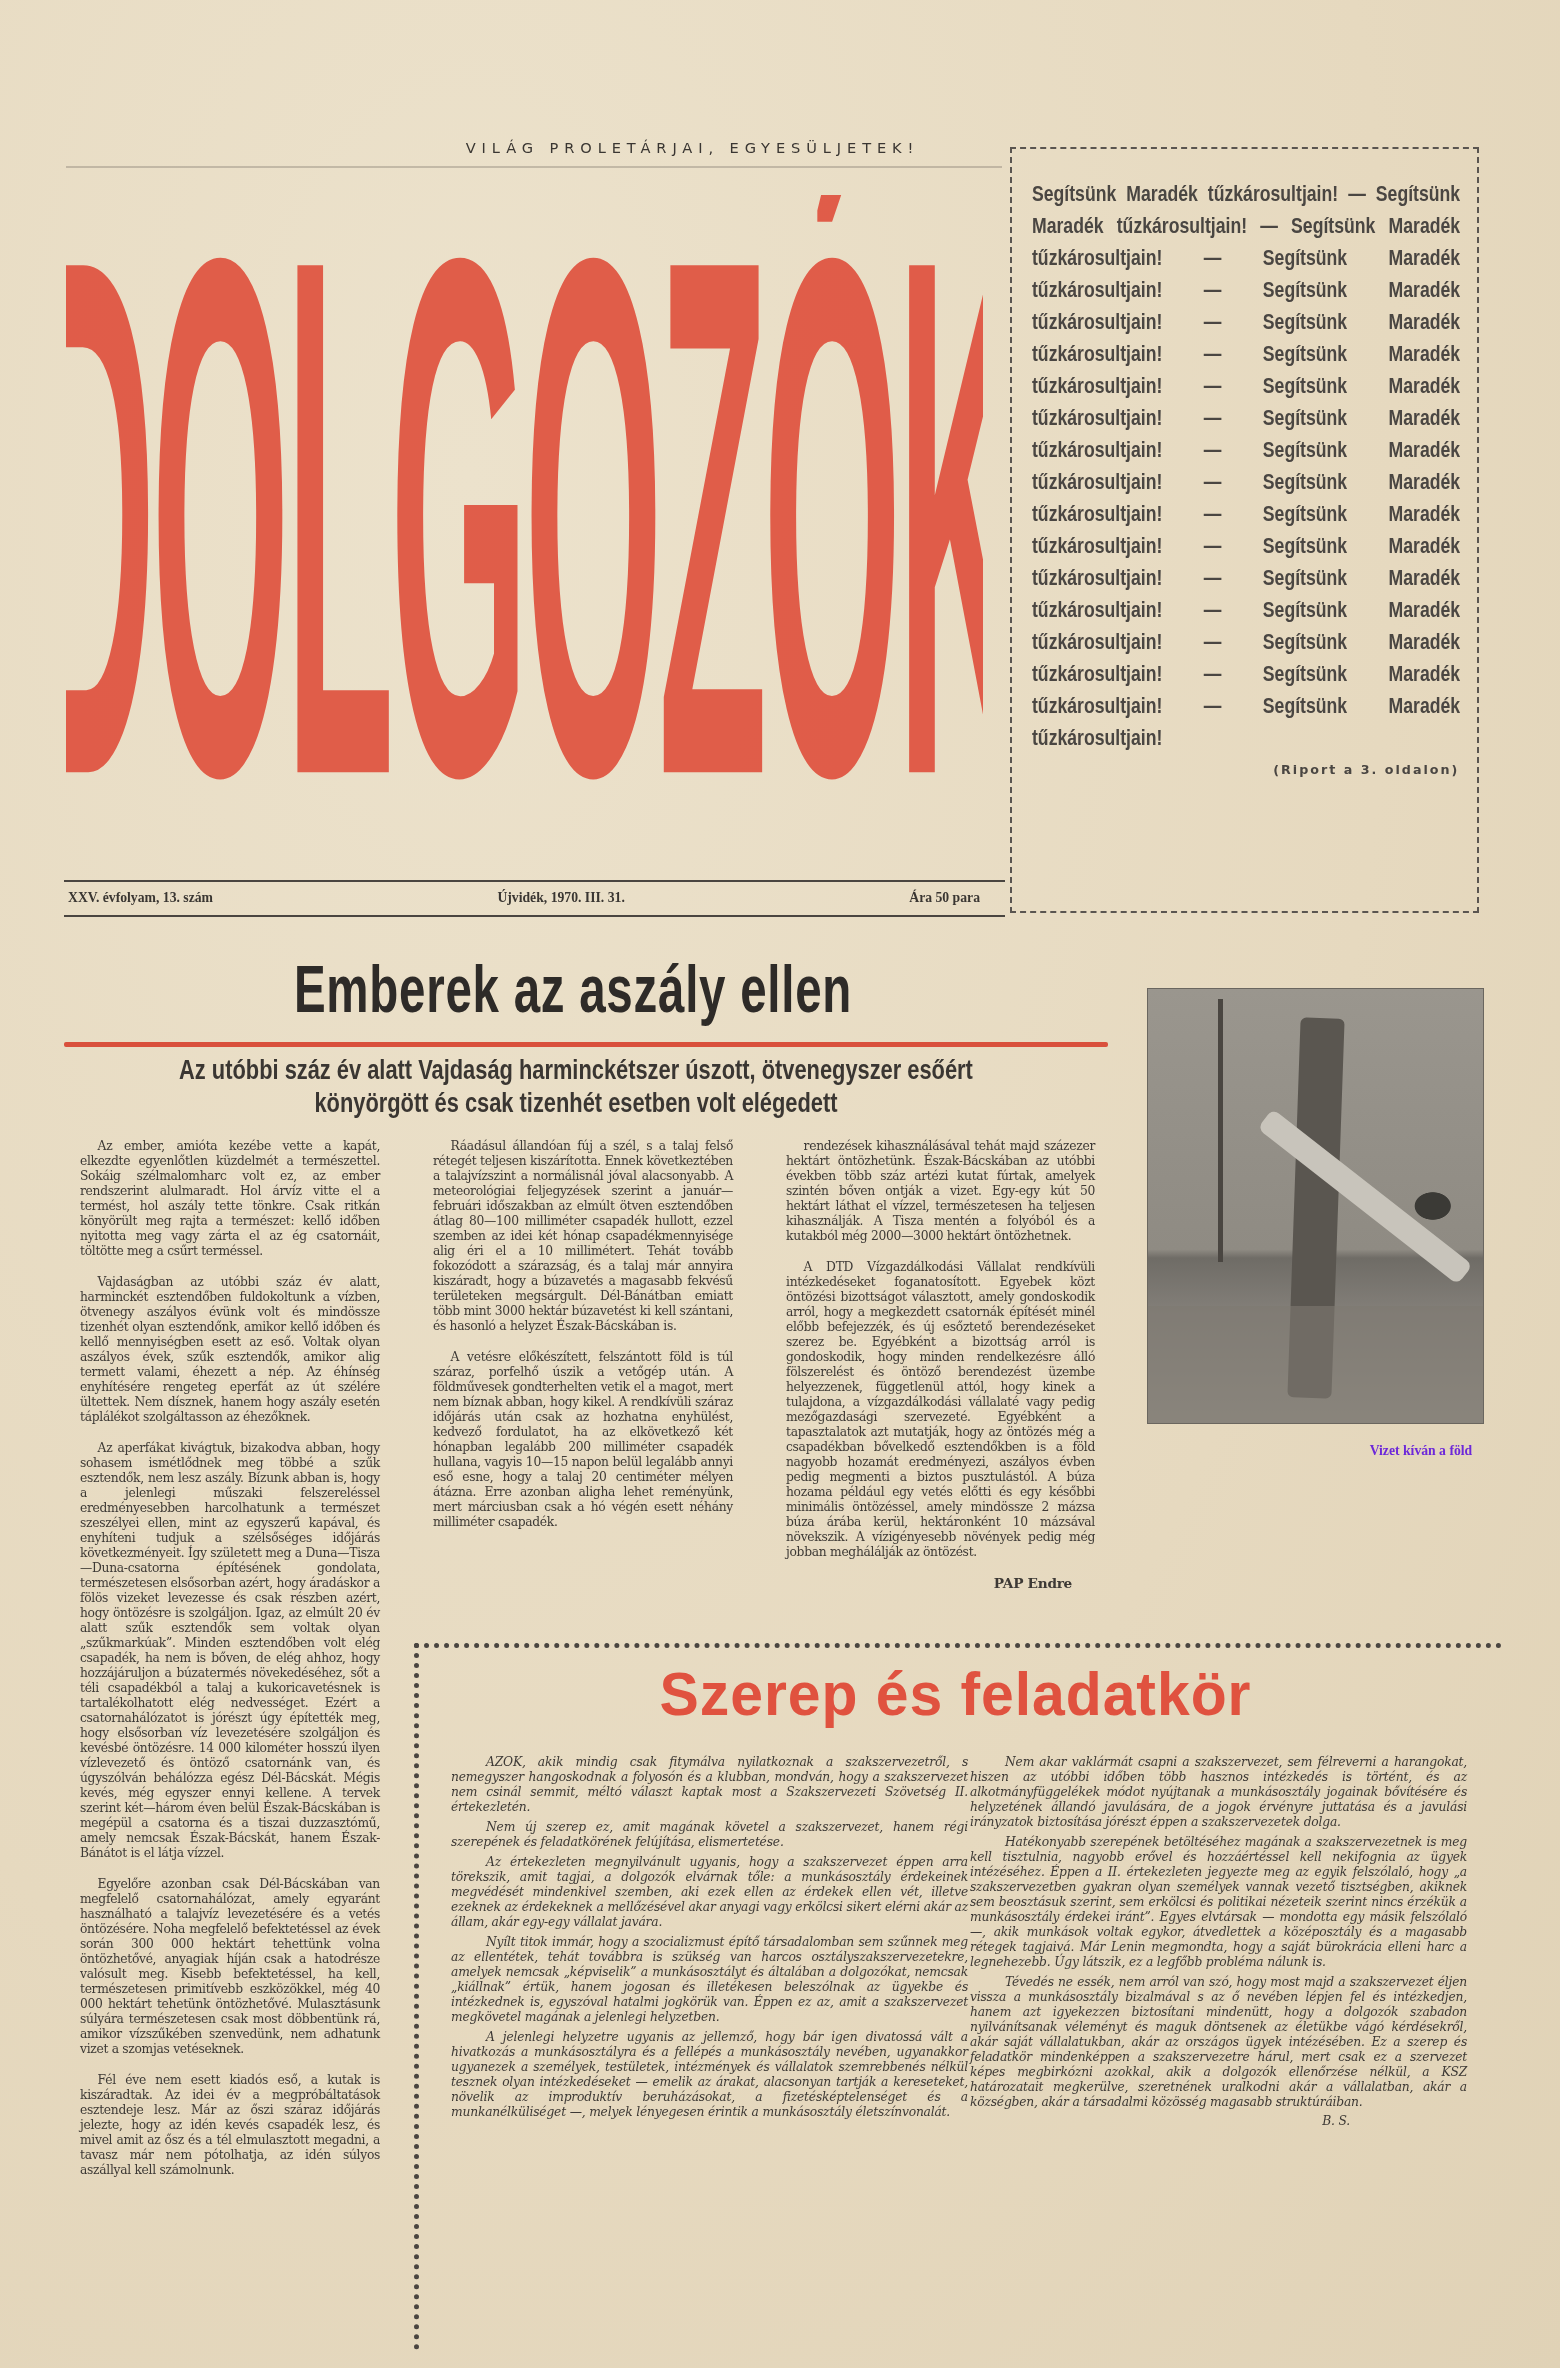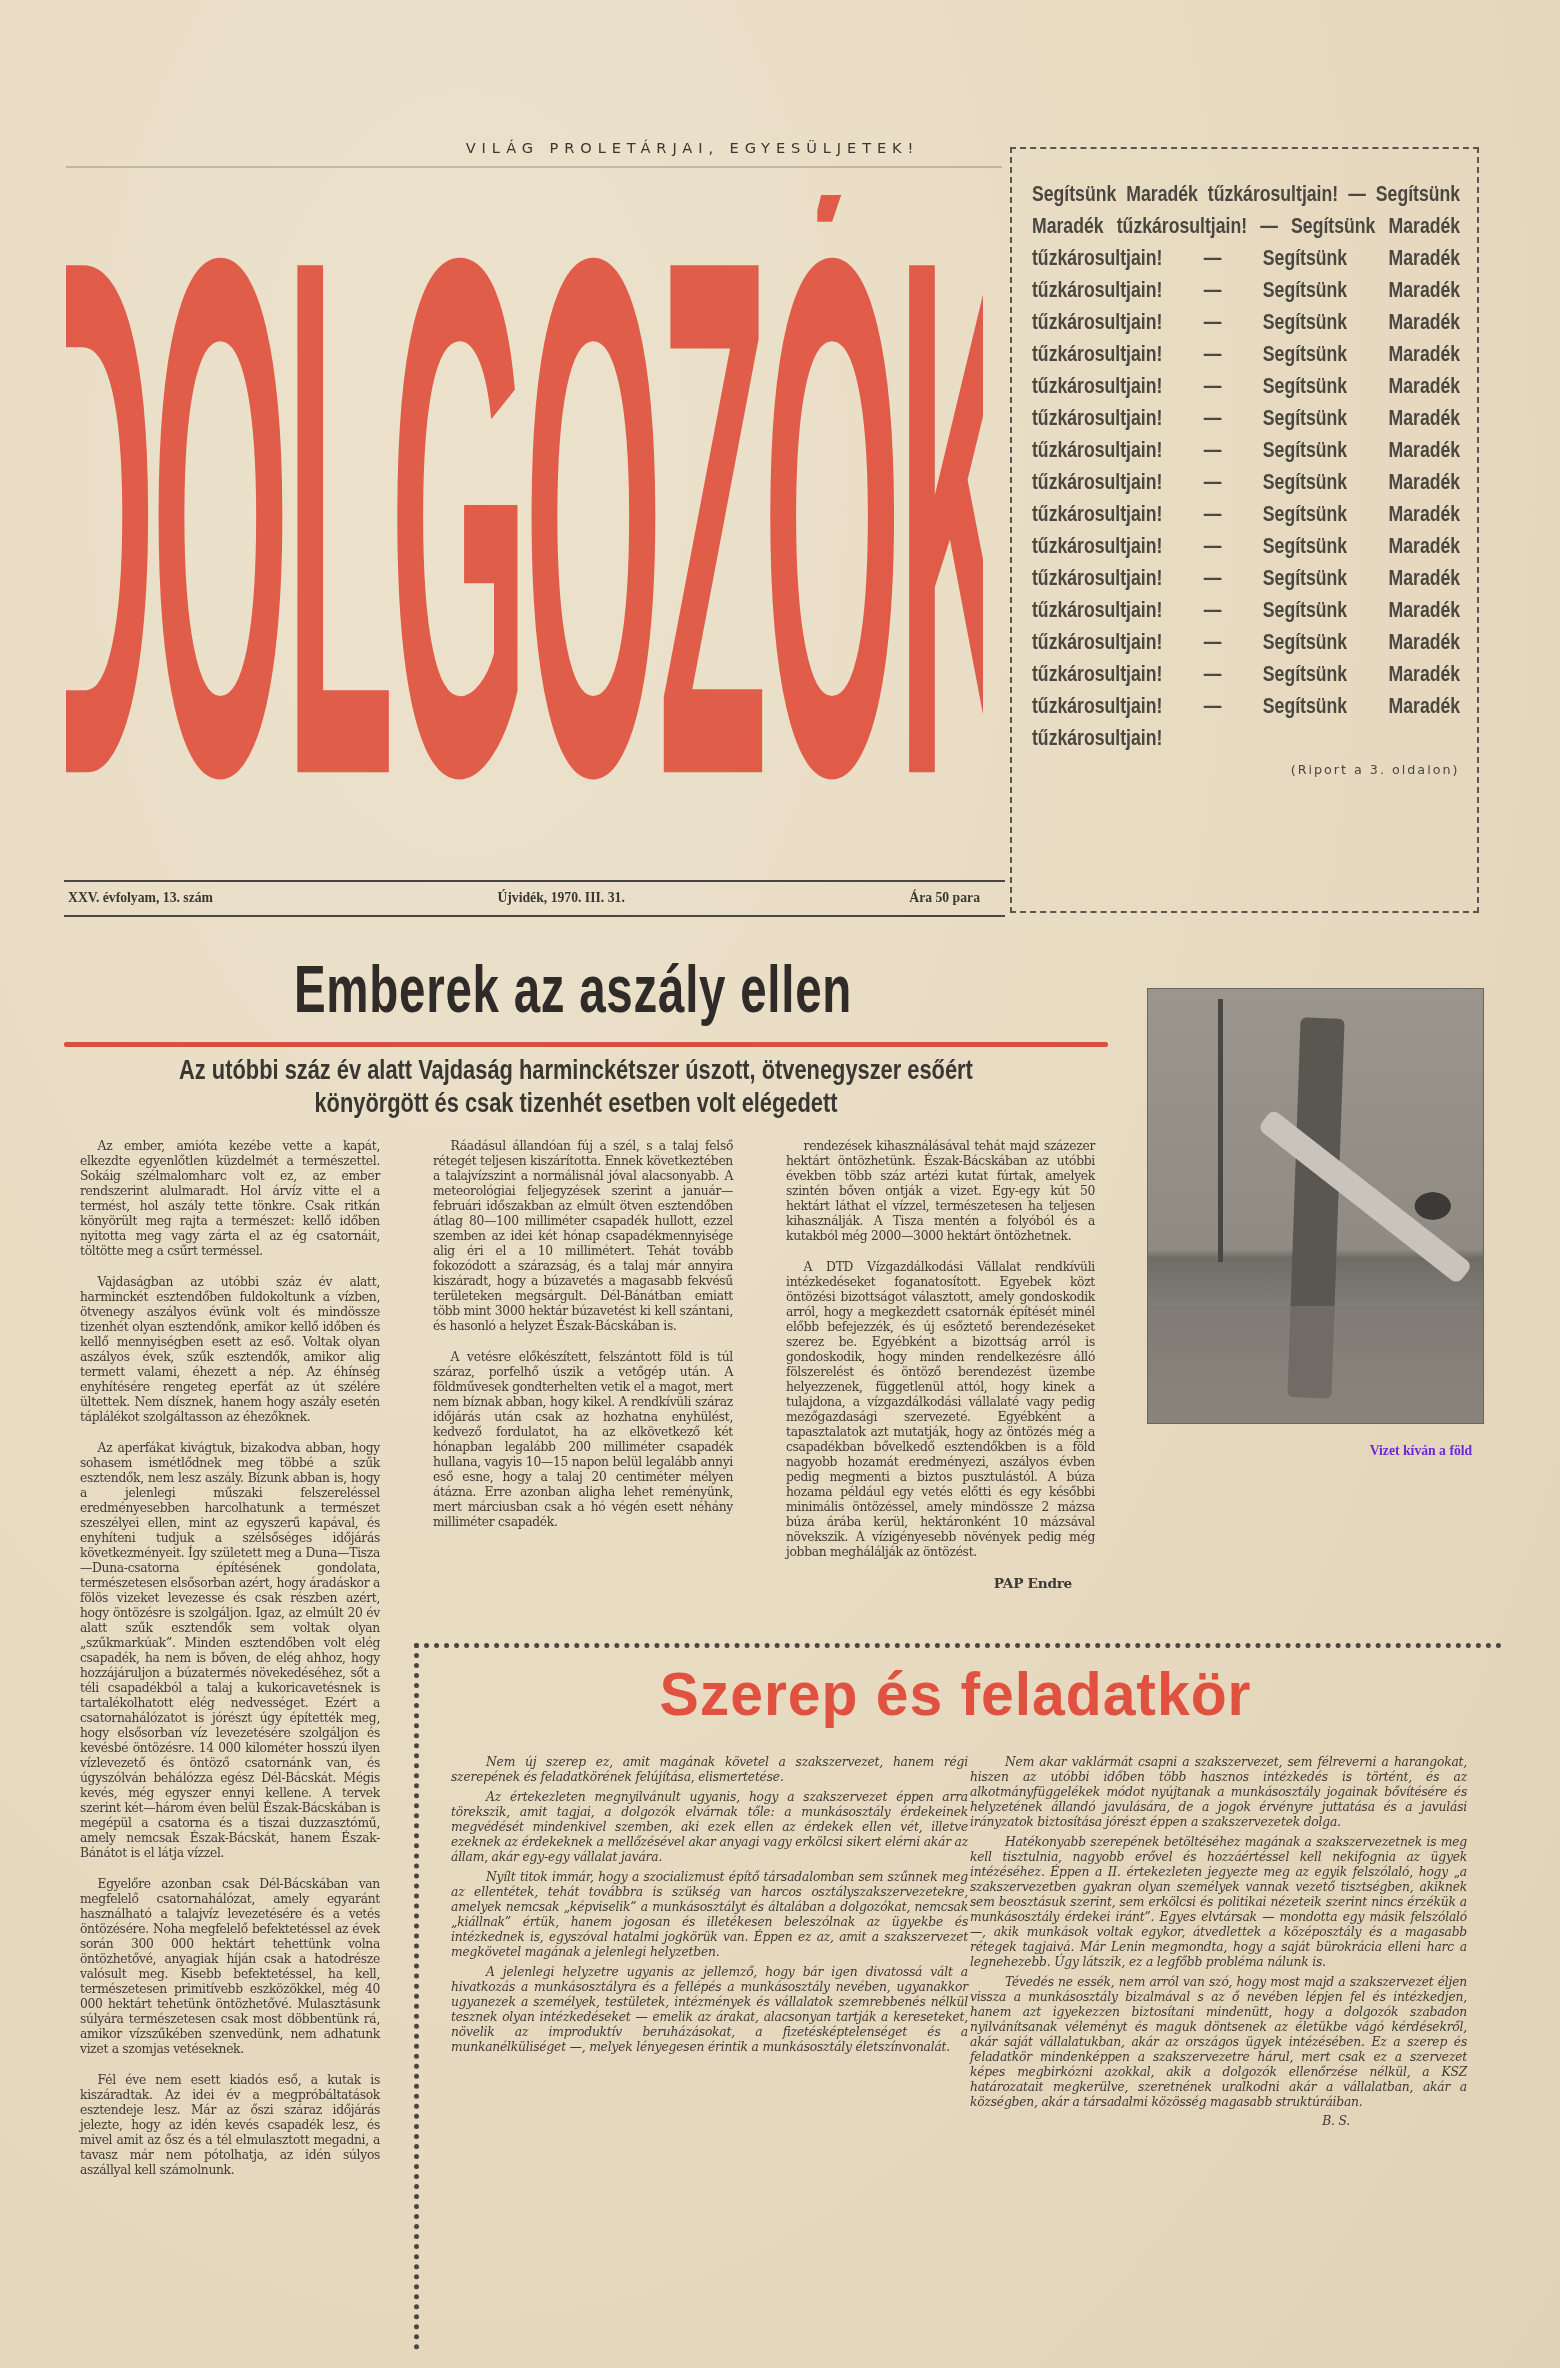--- a/index.html
+++ b/index.html
@@ -38,21 +38,21 @@
       repeating-linear-gradient(135deg, transparent 0 2.9px, transparent 2.9px 5.9px);
     outline:2.9px dashed #5a5550; outline-offset:-5.9px;
   }
   .promo-inner { position:absolute; left:19.5px; top:29px; right:17.6px; }
   .promo-text {
     font-family:"Liberation Sans", sans-serif; font-weight:bold; font-size:21.5px;
     line-height:32px; color:#4a4642; text-align:justify;
     transform:scaleX(0.82); transform-origin:left top; width:122%;
   }
   .promo-ref {
-    text-align:right; font-family:"DejaVu Sans", sans-serif; font-weight:normal;
+    text-align:right; font-family:"DejaVu Sans", sans-serif; font-weight:bold;
     font-size:12.7px; letter-spacing:2px; margin-top:7.8px; color:#4a4642;
   }
   .headline {
     left:66px; top:951px; width:1014px; text-align:center;
     font-family:"Liberation Sans", sans-serif; font-weight:bold; font-size:66px;
     color:#2e2b28; transform:scaleX(0.72); transform-origin:center top; letter-spacing:1px;
   }
   .redbar { left:64px; top:1042px; width:1044px; height:4.9px; background:#d9503c; border-radius:2px; }
   .subhead {
     left:59px; top:1053px; width:1034px; text-align:center;
@@ -151,20 +151,21 @@
   <div class="trunk"></div>
   <div class="beam"></div>
   <div class="ground"></div>
 </div>
 <div class="abs caption">Vizet kíván a föld</div>
 
 <div class="abs box2"></div>
 <div class="abs box2-title">Szerep és feladatkör</div>
 
 <div class="abs icol" style="left:451px; top:1755px; width:517px;">
+  <p>AZOK, akik mindig csak fitymálva nyilatkoznak a szakszervezetről, s nemegyszer hangoskodnak a folyosón és a klubban, mondván, hogy a szakszervezet nem csinál semmit, méltó választ kaptak most a Szakszervezeti Szövetség II. értekezletén.</p>
   <p>Nem új szerep ez, amit magának követel a szakszervezet, hanem régi szerepének és feladatkörének felújítása, elismertetése.</p>
   <p>Az értekezleten megnyilvánult ugyanis, hogy a szakszervezet éppen arra törekszik, amit tagjai, a dolgozók elvárnak tőle: a munkásosztály érdekeinek megvédését mindenkivel szemben, aki ezek ellen az érdekek ellen vét, illetve ezeknek az érdekeknek a mellőzésével akar anyagi vagy erkölcsi sikert elérni akár az állam, akár egy-egy vállalat javára.</p>
   <p>Nyílt titok immár, hogy a szocializmust építő társadalomban sem szűnnek meg az ellentétek, tehát továbbra is szükség van harcos osztályszakszervezetekre, amelyek nemcsak „képviselik” a munkásosztályt és általában a dolgozókat, nemcsak „kiállnak” értük, hanem jogosan és illetékesen beleszólnak az ügyekbe és intézkednek is, egyszóval hatalmi jogkörük van. Éppen ez az, amit a szakszervezet megkövetel magának a jelenlegi helyzetben.</p>
   <p>A jelenlegi helyzetre ugyanis az jellemző, hogy bár igen divatossá vált a hivatkozás a munkásosztályra és a fellépés a munkásosztály nevében, ugyanakkor ugyanezek a személyek, testületek, intézmények és vállalatok szemrebbenés nélkül tesznek olyan intézkedéseket — emelik az árakat, alacsonyan tartják a kereseteket, növelik az improduktív beruházásokat, a fizetésképtelenséget és a munkanélküliséget —, melyek lényegesen érintik a munkásosztály életszínvonalát.</p>
 </div>
 
 <div class="abs icol" style="left:970px; top:1755px; width:497px;">
   <p>Nem akar vaklármát csapni a szakszervezet, sem félreverni a harangokat, hiszen az utóbbi időben több hasznos intézkedés is történt, és az alkotmányfüggelékek módot nyújtanak a munkásosztály jogainak bővítésére és helyzetének állandó javulására, de a jogok érvényre juttatása és a javulási irányzatok biztosítása jórészt éppen a szakszervezetek dolga.</p>
   <p>Hatékonyabb szerepének betöltéséhez magának a szakszervezetnek is meg kell tisztulnia, nagyobb erővel és hozzáértéssel kell nekifognia az ügyek intézéséhez. Éppen a II. értekezleten jegyezte meg az egyik felszólaló, hogy „a szakszervezetben gyakran olyan személyek vannak vezető tisztségben, akiknek sem beosztásuk szerint, sem erkölcsi és politikai nézeteik szerint nincs érzékük a munkásosztály érdekei iránt”. Egyes elvtársak — mondotta egy másik felszólaló —, akik munkások voltak egykor, átvedlettek a középosztály és a magasabb rétegek tagjaivá. Már Lenin megmondta, hogy a saját bürokrácia elleni harc a legnehezebb. Úgy látszik, ez a legfőbb probléma nálunk is.</p>
   <p>Tévedés ne essék, nem arról van szó, hogy most majd a szakszervezet éljen vissza a munkásosztály bizalmával s az ő nevében lépjen fel és intézkedjen, hanem azt igyekezzen biztosítani mindenütt, hogy a dolgozók szabadon nyilvánítsanak véleményt és maguk döntsenek az életükbe vágó kérdésekről, akár saját vállalatukban, akár az országos ügyek intézésében. Ez a szerep és feladatkör mindenképpen a szakszervezetre hárul, mert csak ez a szervezet képes megbirkózni azokkal, akik a dolgozók ellenőrzése nélkül, a KSZ határozatait megkerülve, szeretnének uralkodni akár a vállalatban, akár a községben, akár a társadalmi közösség magasabb struktúráiban.</p>

